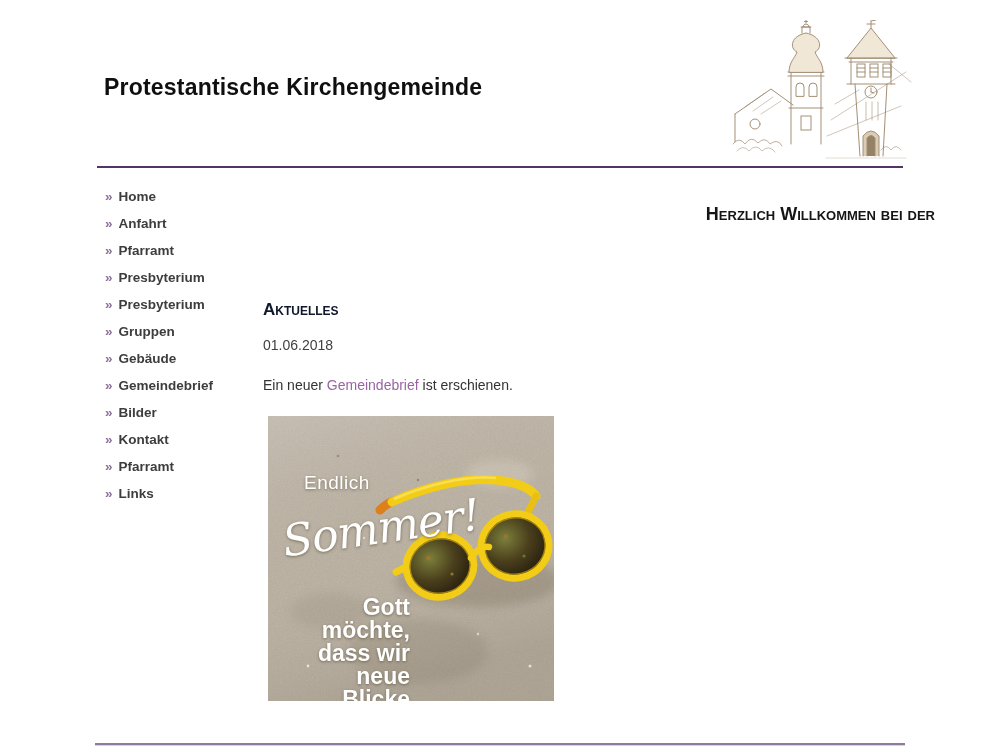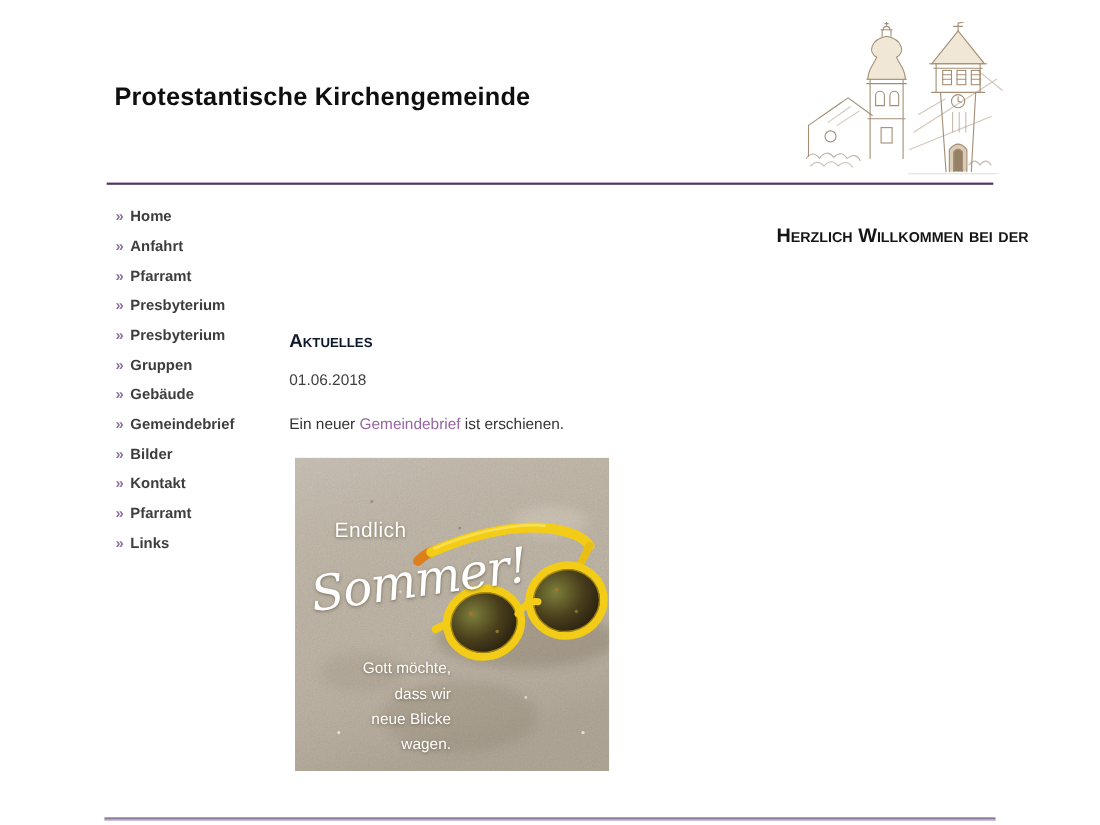--- a/index.html
+++ b/index.html
@@ -41,21 +41,21 @@
   .news-text a{color:#9a64a4;text-decoration:none;cursor:pointer;}
   
   .photo{position:absolute;left:268px;top:416px;width:286px;height:285px;overflow:hidden;}
   .photo svg{position:absolute;left:0;top:0;}
   .cap{position:absolute;color:#ffffff;text-shadow:0 1px 3px rgba(95,85,65,.75);}
   .cap-endlich{left:36px;top:56px;font-size:19px;letter-spacing:.5px;}
   .cap-sommer{
     left:14px;top:86px;font-size:44px;font-style:italic;
     font-family:"DejaVu Serif", serif;transform:rotate(-8deg);letter-spacing:-1px;
   }
-  .cap-verse{left:18px;top:180px;width:124px;text-align:right;font-size:14px;line-height:23px;}
+  .cap-verse{left:18px;top:180px;width:124px;text-align:right;font-size:23px;line-height:23px;font-weight:bold;}
 </style>
 </head>
 <body>
 
 <h1 class="site-title">
   <span>Protestantische Kirchengemeinde</span><br>
 </h1>
 
 <div class="church-art">
   <svg width="182" height="142" viewBox="0 0 182 142">

